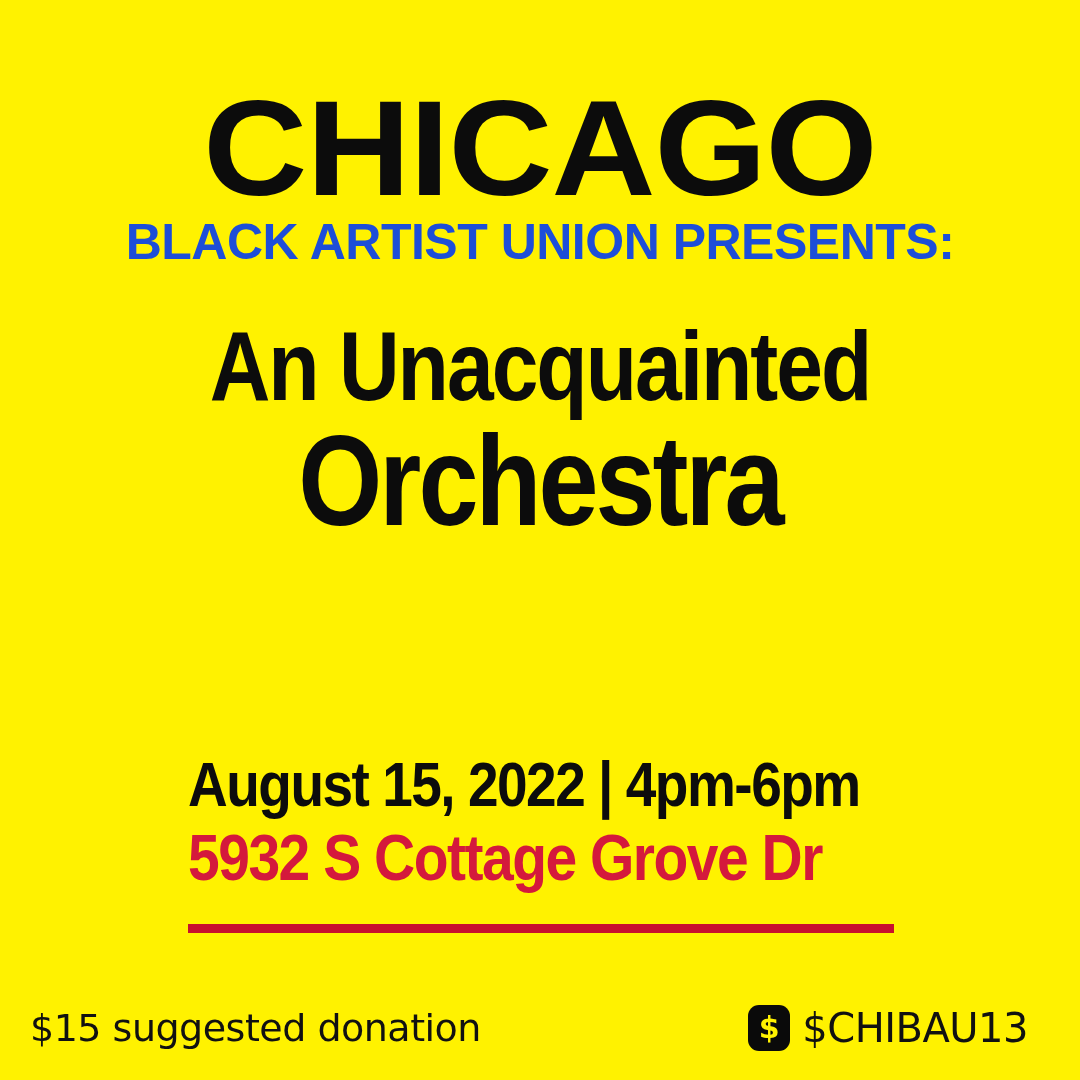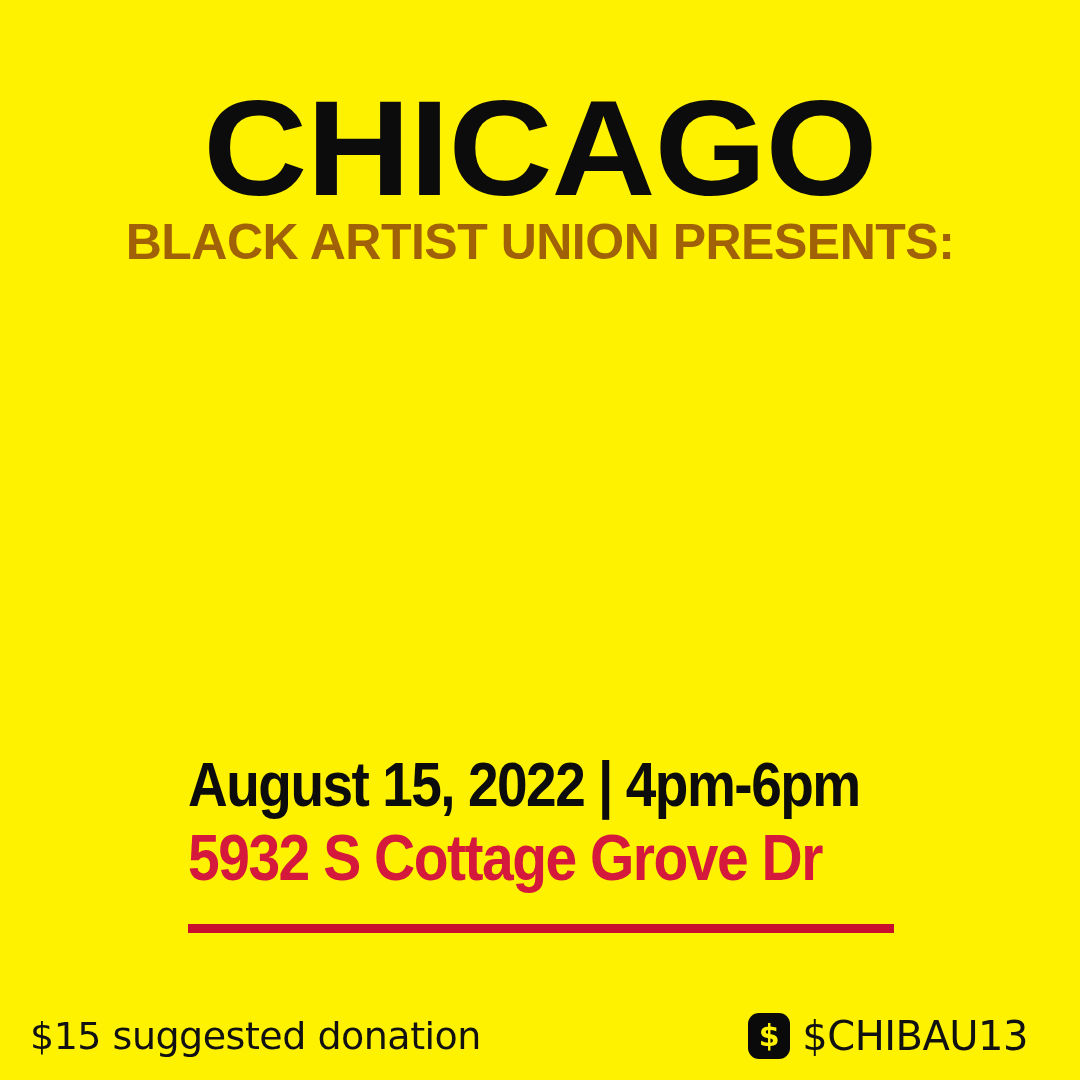--- a/index.html
+++ b/index.html
@@ -42,21 +42,21 @@
     white-space: nowrap;
   }
 
   .subhead {
     margin-top: 6px;
     font-family: "Liberation Sans", sans-serif;
     font-weight: 700;
     font-size: 50px;
     line-height: 1;
     letter-spacing: -0.5px;
-    color: #a16207;
+    color: #1d4ed8;
     transform: scaleX(1.0);
     white-space: nowrap;
   }
 
   
   .title-block {
     position: absolute;
     left: 0;
     top: 316px;
     width: 1080px;
@@ -118,21 +118,21 @@
     margin-top: 40px;
     width: 706px;
     height: 9px;
     background: #C8102E;
   }
 
   
   .footer {
     position: absolute;
     left: 0;
-    bottom: 14px;
+    bottom: 22px;
     width: 1080px;
     height: 60px;
     display: flex;
     align-items: center;
     box-sizing: border-box;
     padding-left: 30px;
     padding-right: 0;
   }
 
   .donation {
@@ -192,20 +192,24 @@
 </head>
 <body>
 
 <div id="poster">
 
   <div class="header-block">
     <div class="headline">CHICAGO</div>
     <div class="subhead">BLACK ARTIST UNION PRESENTS:</div>
   </div>
 
+  <div class="title-block">
+    <div class="title-line line1">An Unacquainted</div>
+    <div class="title-line line2">Orchestra</div>
+  </div>
 
   <div class="details-block">
     <div class="date-line">August 15, 2022 | 4pm-6pm</div>
     <div class="address-line">5932 S Cottage Grove Dr</div>
     <div class="rule"></div>
   </div>
 
   <div class="footer">
 
     <div class="donation">$15 suggested donation</div>

